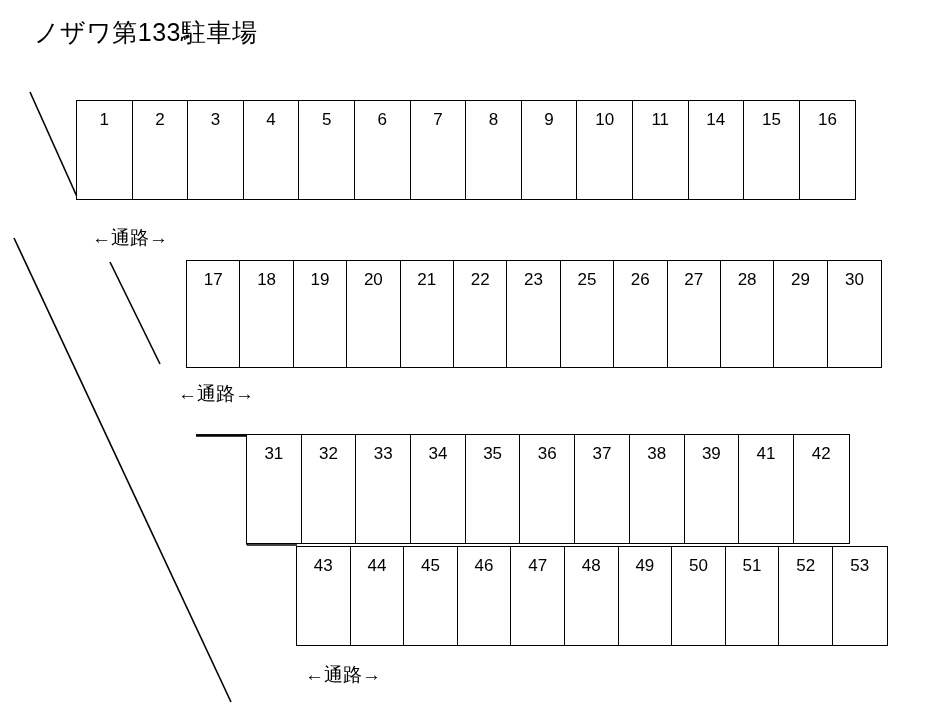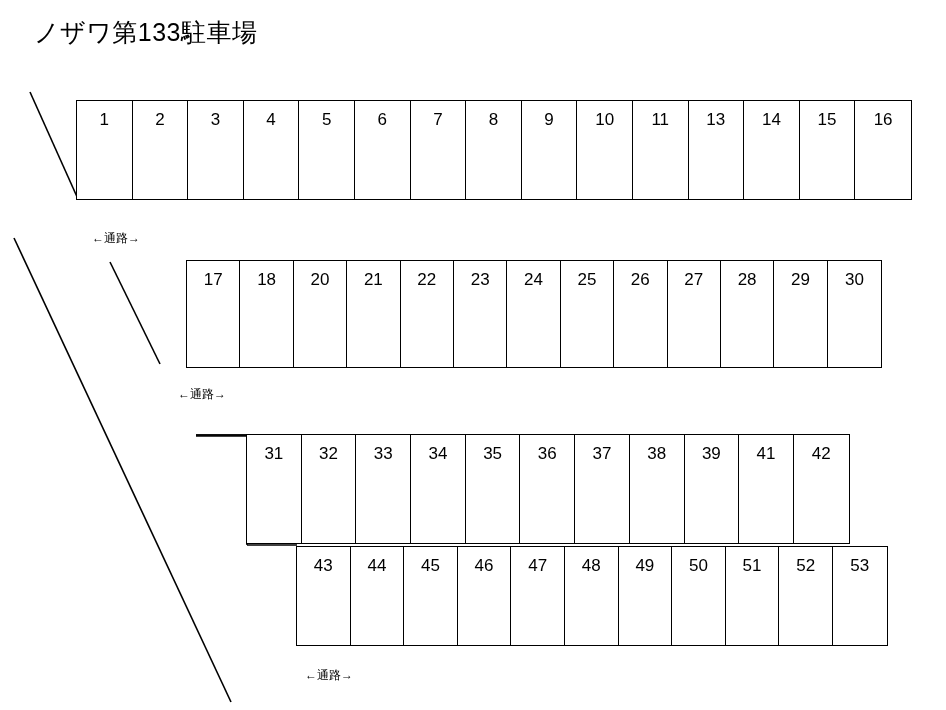--- a/index.html
+++ b/index.html
@@ -54,21 +54,21 @@
   #row-1 .cell { width: 55.6px; }
   #row-2 { left: 186px; top: 260px; height: 108px; }
   #row-2 .cell { width: 53.4px; }
   #row-3 { left: 246px; top: 434px; height: 110px; }
   #row-3 .cell { width: 54.7px; }
   #row-4 { left: 296px; top: 546px; height: 100px; }
   #row-4 .cell { width: 53.6px; }
 
   .passage {
     position: absolute;
-    font-size: 12px;
+    font-size: 19px;
     line-height: 20px;
     white-space: nowrap;
   }
   #passage-1 { left: 92px; top: 228px; }
   #passage-2 { left: 178px; top: 384px; }
   #passage-3 { left: 305px; top: 665px; }
 
   svg#lines {
     position: absolute;
     left: 0;
@@ -104,36 +104,35 @@
     <div class="cell">2</div>
     <div class="cell">3</div>
     <div class="cell">4</div>
     <div class="cell">5</div>
     <div class="cell">6</div>
     <div class="cell">7</div>
     <div class="cell">8</div>
     <div class="cell">9</div>
     <div class="cell">10</div>
     <div class="cell">11</div>
-    <div class="cell">13</div>
     <div class="cell">14</div>
     <div class="cell">15</div>
     <div class="cell">16</div>
   </div>
 
   <div class="passage" id="passage-1">←通路→</div>
 
   <div class="row" id="row-2">
     <div class="cell">17</div>
     <div class="cell">18</div>
+    <div class="cell">19</div>
     <div class="cell">20</div>
     <div class="cell">21</div>
     <div class="cell">22</div>
     <div class="cell">23</div>
-    <div class="cell">24</div>
     <div class="cell">25</div>
     <div class="cell">26</div>
     <div class="cell">27</div>
     <div class="cell">28</div>
     <div class="cell">29</div>
     <div class="cell">30</div>
   </div>
 
   <div class="passage" id="passage-2">←通路→</div>
 

